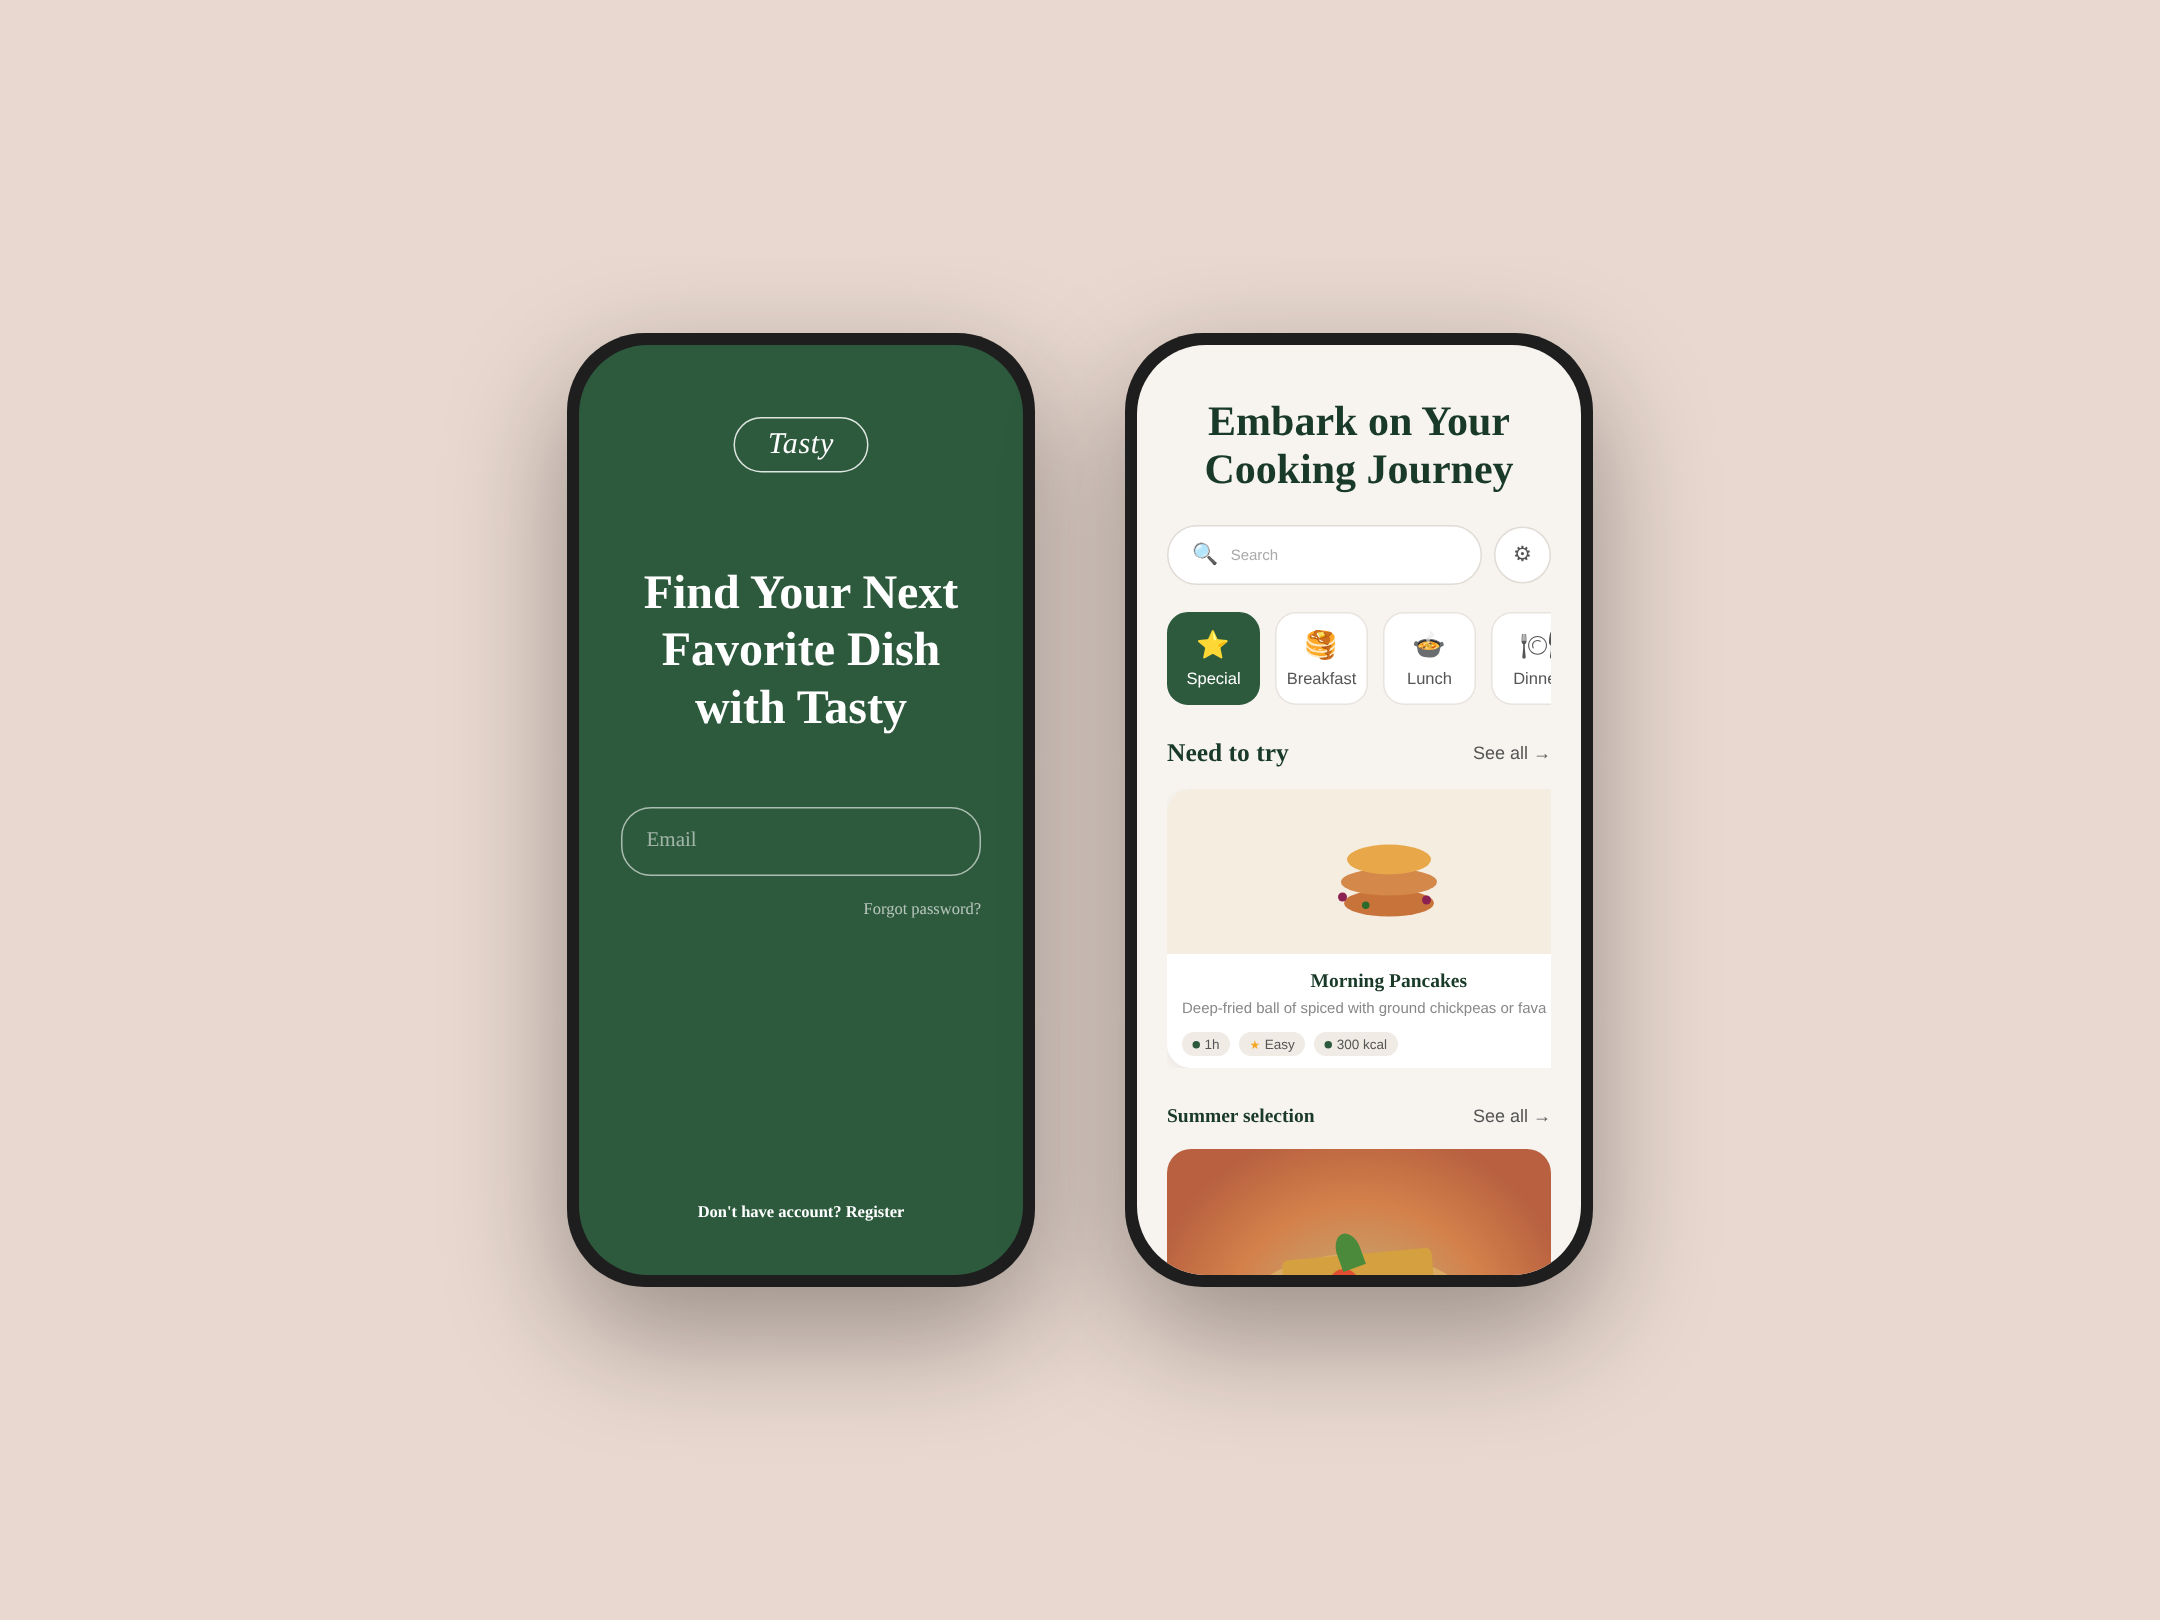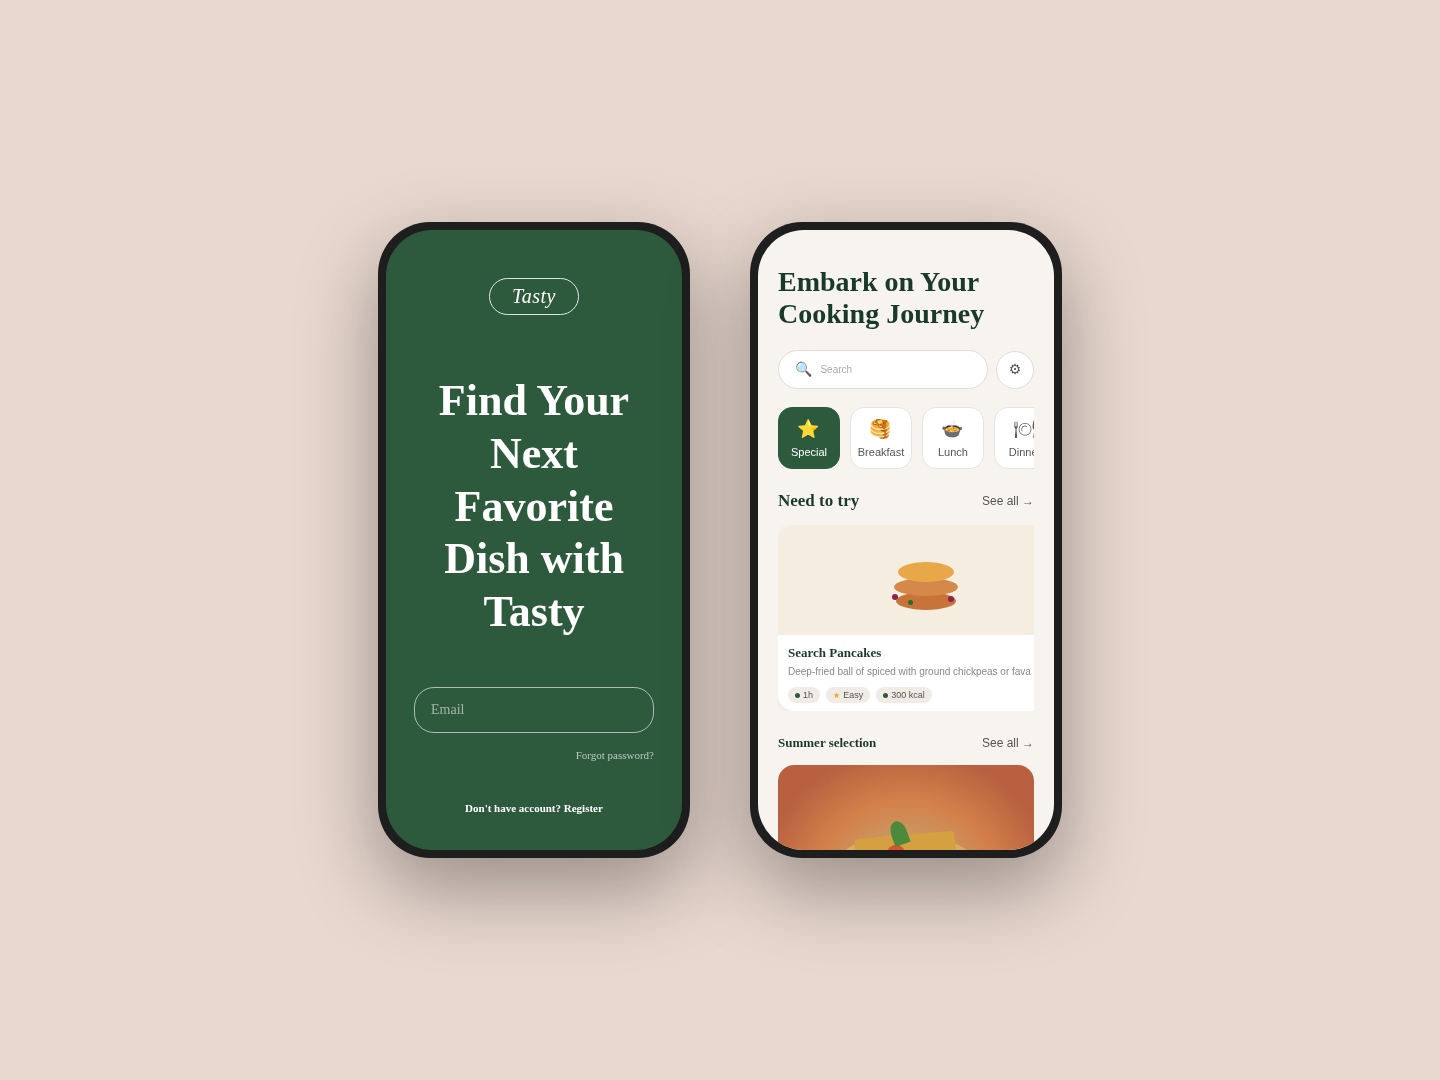--- a/index.html
+++ b/index.html
@@ -50,21 +50,21 @@
       padding: 6px 22px;
       color: #fff;
       font-size: 20px;
       font-style: italic;
       letter-spacing: 0.5px;
       margin-bottom: 60px;
     }
 
     .login-headline {
       color: #fff;
-      font-size: 44px;
+      font-size: 32px;
       font-weight: 700;
       text-align: center;
       line-height: 1.2;
       margin-bottom: 48px;
       font-style: normal;
     }
 
     .login-form {
       width: 100%;
       display: flex;
@@ -151,20 +151,21 @@
       background-color: #f7f4f0;
       display: flex;
       flex-direction: column;
       overflow: hidden;
     }
 
     .app-content {
       flex: 1;
       overflow-y: auto;
       padding: 36px 20px 20px;
+      text-align: center;
     }
 
     .app-content::-webkit-scrollbar { display: none; }
 
     .app-title {
       font-size: 28px;
       font-weight: 800;
       color: #1a3a28;
       line-height: 1.15;
       margin-bottom: 20px;
@@ -433,21 +434,21 @@
                   <div style="position:absolute;bottom:0;left:10px;width:60px;height:18px;background:#c8733a;border-radius:50%;"></div>
                   <div style="position:absolute;bottom:14px;left:8px;width:64px;height:18px;background:#d4884a;border-radius:50%;"></div>
                   <div style="position:absolute;bottom:28px;left:12px;width:56px;height:20px;background:#e8a84a;border-radius:50%;"></div>
                   <div style="position:absolute;bottom:10px;left:6px;width:6px;height:6px;background:#8b2252;border-radius:50%;"></div>
                   <div style="position:absolute;bottom:5px;left:22px;width:5px;height:5px;background:#2a6a2a;border-radius:50%;"></div>
                   <div style="position:absolute;bottom:8px;right:12px;width:6px;height:6px;background:#8b2252;border-radius:50%;"></div>
                 </div>
               </div>
             </div>
             <div class="card-info">
-              <div class="card-name" style="font-family:Georgia,serif;">Search Pancakes</div>
+              <div class="card-name" style="font-family:Georgia,serif;">Morning Pancakes</div>
               <div class="card-desc" style="font-family:sans-serif;">Deep-fried ball of spiced with ground chickpeas or fava beans.</div>
               <div class="card-meta">
                 <span class="meta-tag" style="font-family:sans-serif;">
                   <span class="meta-dot"></span>1h
                 </span>
                 <span class="meta-tag" style="font-family:sans-serif;">
                   <span class="star-icon">★</span>Easy
                 </span>
                 <span class="meta-tag" style="font-family:sans-serif;">
                   <span class="meta-dot"></span>300 kcal

